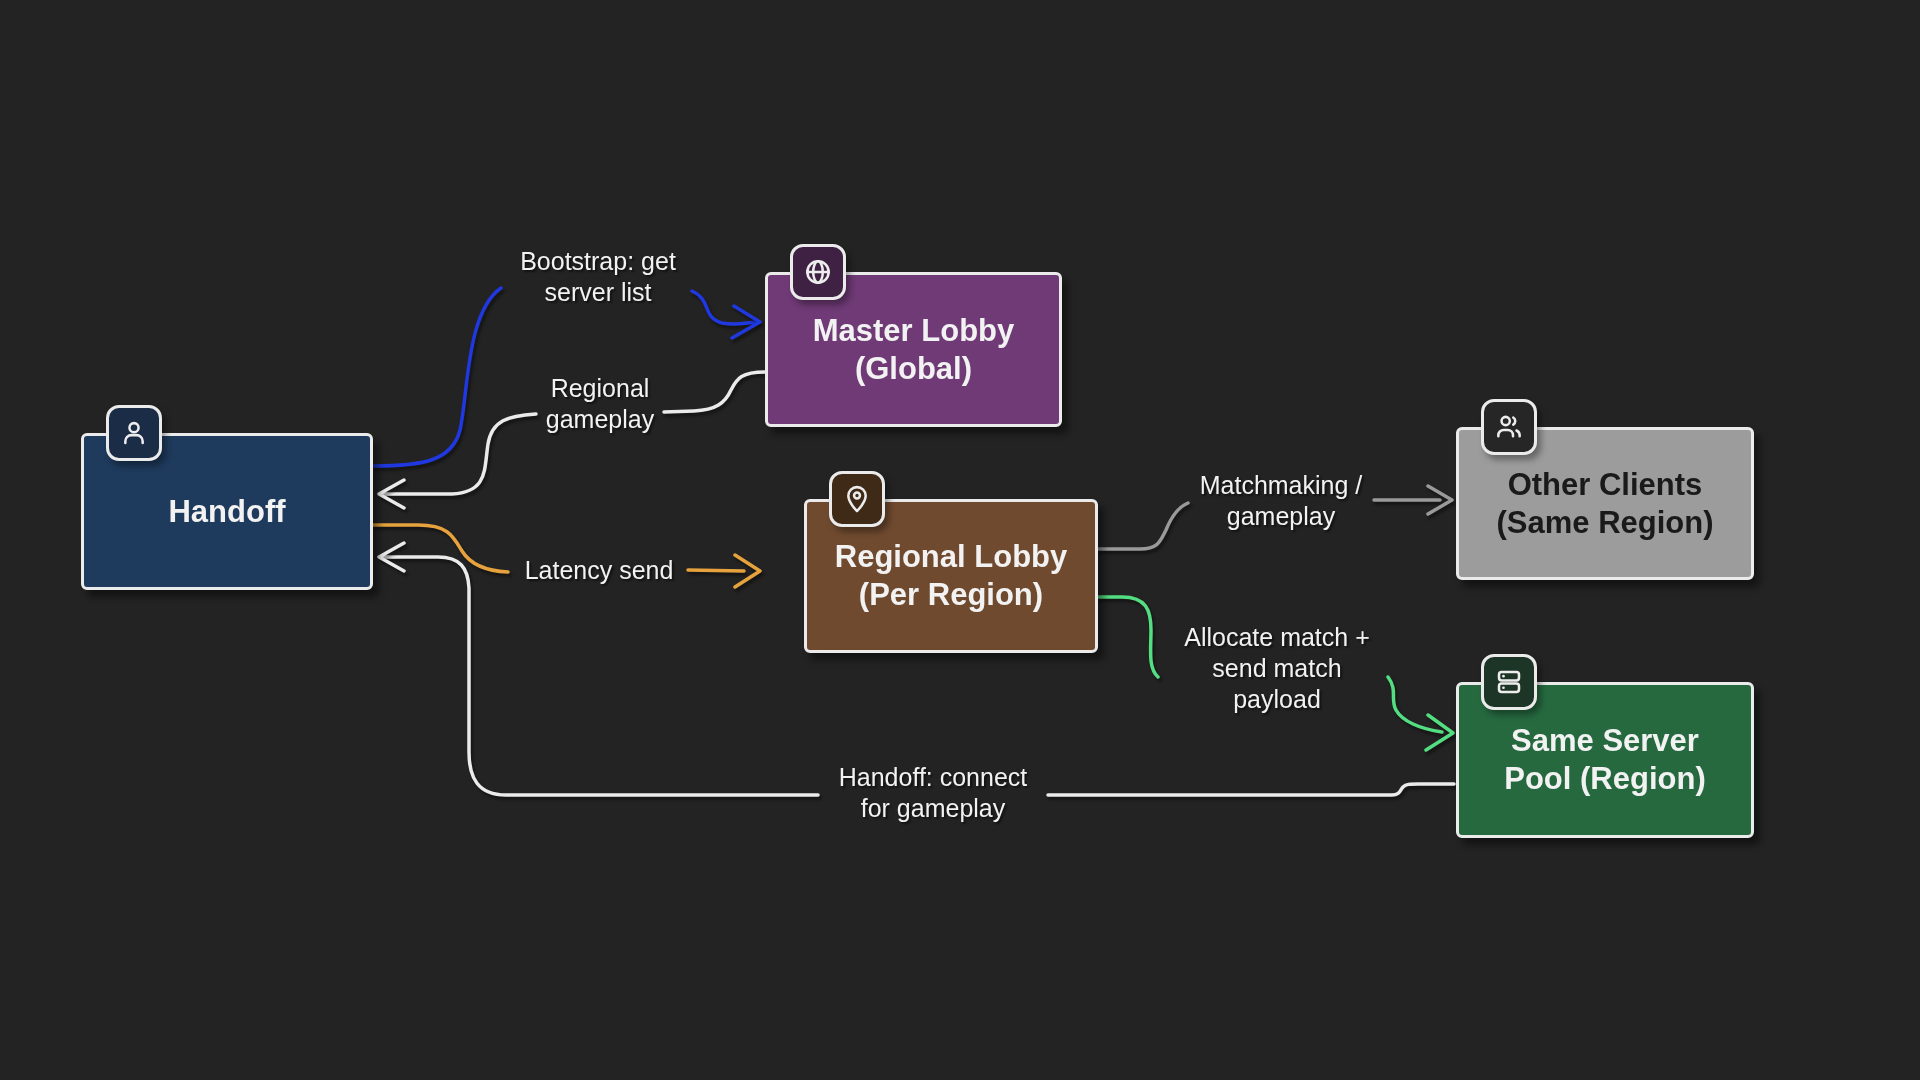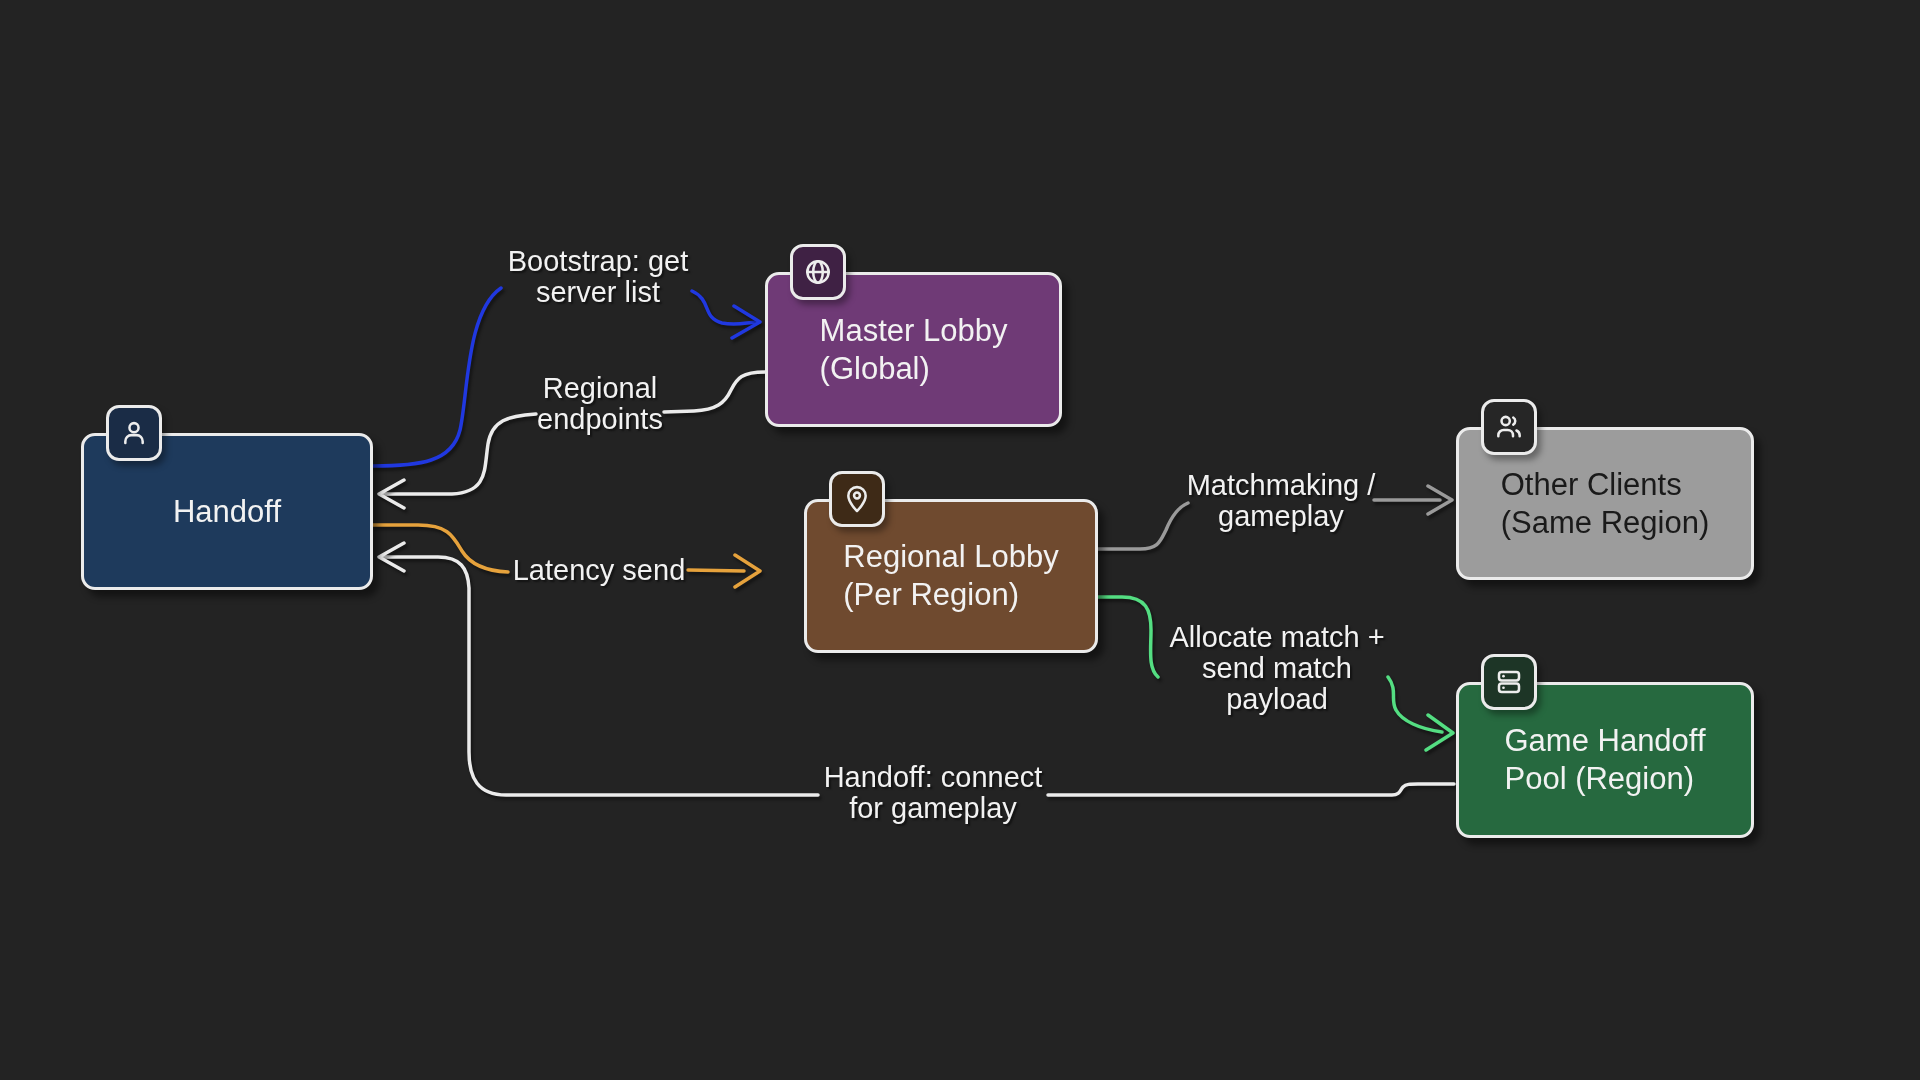--- a/index.html
+++ b/index.html
@@ -12,23 +12,23 @@
   svg.edges{position:absolute;left:0;top:0;width:1920px;height:1080px;}
   svg.edges path{fill:none;stroke-width:3.5;stroke-linecap:round;stroke-linejoin:round;
     filter:drop-shadow(2px 3px 1.5px rgba(0,0,0,0.45));}
   .st-blue{stroke:var(--arrow-blue,#2038e0);}
   .st-orange{stroke:var(--arrow-orange,#e6a23c);}
   .st-gray{stroke:var(--arrow-gray,#9a9a9a);}
   .st-green{stroke:var(--arrow-green,#54de82);}
   .st-white{stroke:var(--line-white,#ebebeb);}
   
   .node{
-    position:absolute;border:3px solid var(--box-border,#ebebeb);border-radius:14px;
+    position:absolute;border:3px solid var(--box-border,#ebebeb);border-radius:6px;
     box-shadow:6px 7px 7px rgba(0,0,0,0.45);
-    display:flex;align-items:center;justify-content:center;
+    display:flex;align-items:center;justify-content:center;text-align:center;font-weight:bold;
   }
   .node-title{white-space:pre-line;font-size:31px;line-height:38px;color:var(--title-light,#f2f2f2);}
   .node-client{left:81px;top:433px;width:286px;height:151px;background:var(--client-fill,#1e3a5c);}
   .node-master{left:765px;top:272px;width:291px;height:149px;background:var(--master-fill,#6f3a76);}
   .node-regional{left:769px;top:499px;width:288px;height:148px;background:var(--regional-fill,#6f4a2f);margin-left:35px;}
   .node-other{left:1456px;top:427px;width:292px;height:147px;background:var(--other-fill,#9c9c9c);}
   .node-other .node-title{color:var(--title-dark,#1a1a1a);}
   .node-game{left:1456px;top:682px;width:292px;height:150px;background:var(--game-fill,#26693f);}
   
   .badge{
@@ -40,21 +40,21 @@
   .badge svg{stroke:#ededed;fill:none;stroke-width:1.9;stroke-linecap:round;stroke-linejoin:round;}
   .badge-client{background:var(--client-badge,#1a2c46);}
   .badge-master{background:var(--master-badge,#3f2144);}
   .badge-regional{background:var(--regional-badge,#3e2a17);}
   .badge-other{background:var(--other-badge,#262626);}
   .badge-game{background:var(--game-badge,#1d3526);}
   
   .edge-label{
     position:absolute;transform:translate(-50%,-50%);
     white-space:pre-line;text-align:center;
-    font-size:29px;line-height:31px;color:var(--title-light,#f2f2f2);
+    font-size:25px;line-height:31px;color:var(--title-light,#f2f2f2);
     text-shadow:2px 2px 2px rgba(0,0,0,0.5);
   }
   .lbl-bootstrap{left:598px;top:277px;}
   .lbl-regional{left:600px;top:404px;}
   .lbl-latency{left:599px;top:570px;}
   .lbl-matchmaking{left:1281px;top:501px;}
   .lbl-allocate{left:1277px;top:668px;}
   .lbl-handoff{left:933px;top:793px;}
 </style>
 </head>
@@ -150,28 +150,28 @@
 
   <div class="node node-game">
     <div class="badge badge-game">
       <svg width="32" height="32" viewBox="0 0 24 24">
         <rect x="4.5" y="4.5" width="15" height="6.3" rx="2"></rect>
         <rect x="4.5" y="13.2" width="15" height="6.3" rx="2"></rect>
         <line x1="7.8" y1="7.6" x2="7.9" y2="7.6"></line>
         <line x1="7.8" y1="16.3" x2="7.9" y2="16.3"></line>
       </svg>
     </div>
-    <span class="node-title">Game Handoff
+    <span class="node-title">Same Server
 Pool (Region)</span>
   </div>
 
   <div class="edge-label lbl-bootstrap">Bootstrap: get
 server list</div>
   <div class="edge-label lbl-regional">Regional
-endpoints</div>
+gameplay</div>
   <div class="edge-label lbl-latency">Latency send</div>
   <div class="edge-label lbl-matchmaking">Matchmaking /
 gameplay</div>
   <div class="edge-label lbl-allocate">Allocate match +
 send match
 payload</div>
   <div class="edge-label lbl-handoff">Handoff: connect
 for gameplay</div>
 
 </div>

